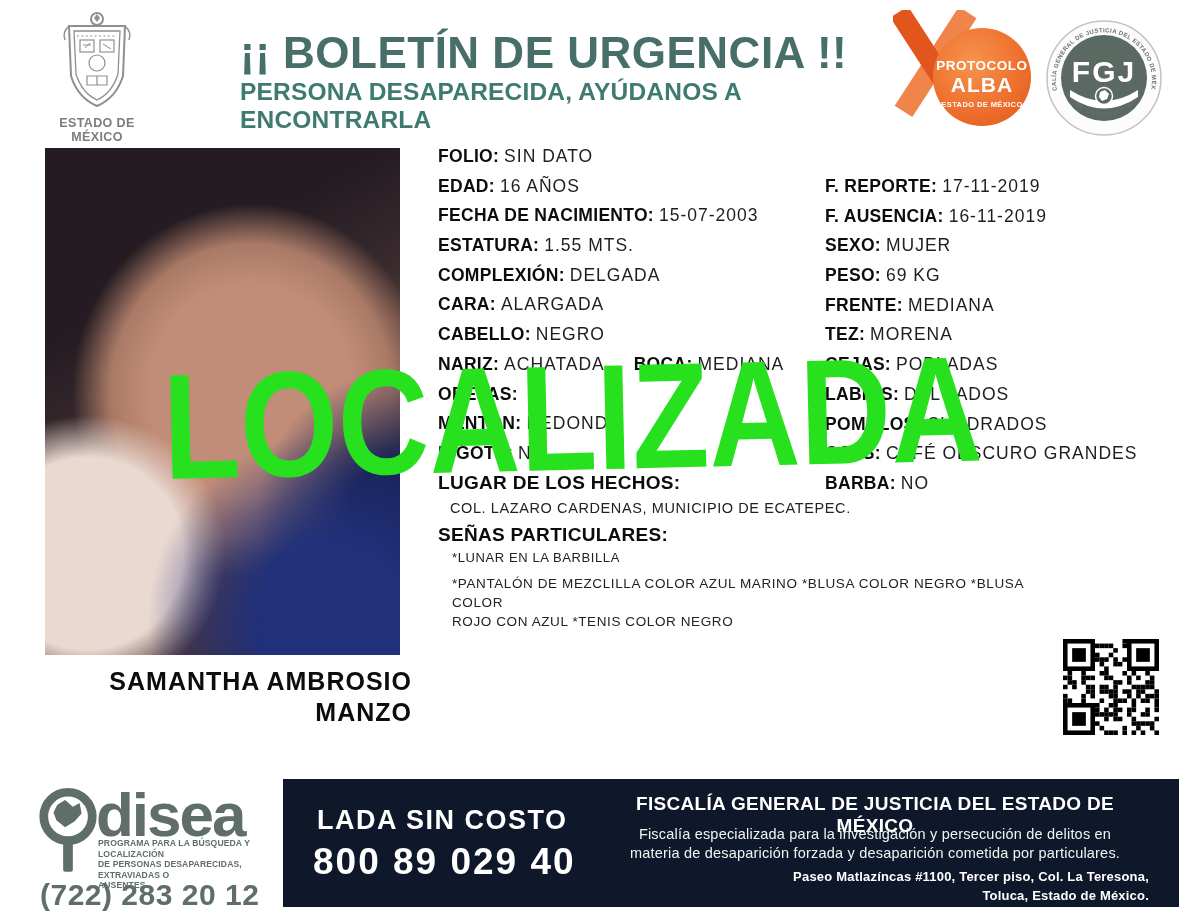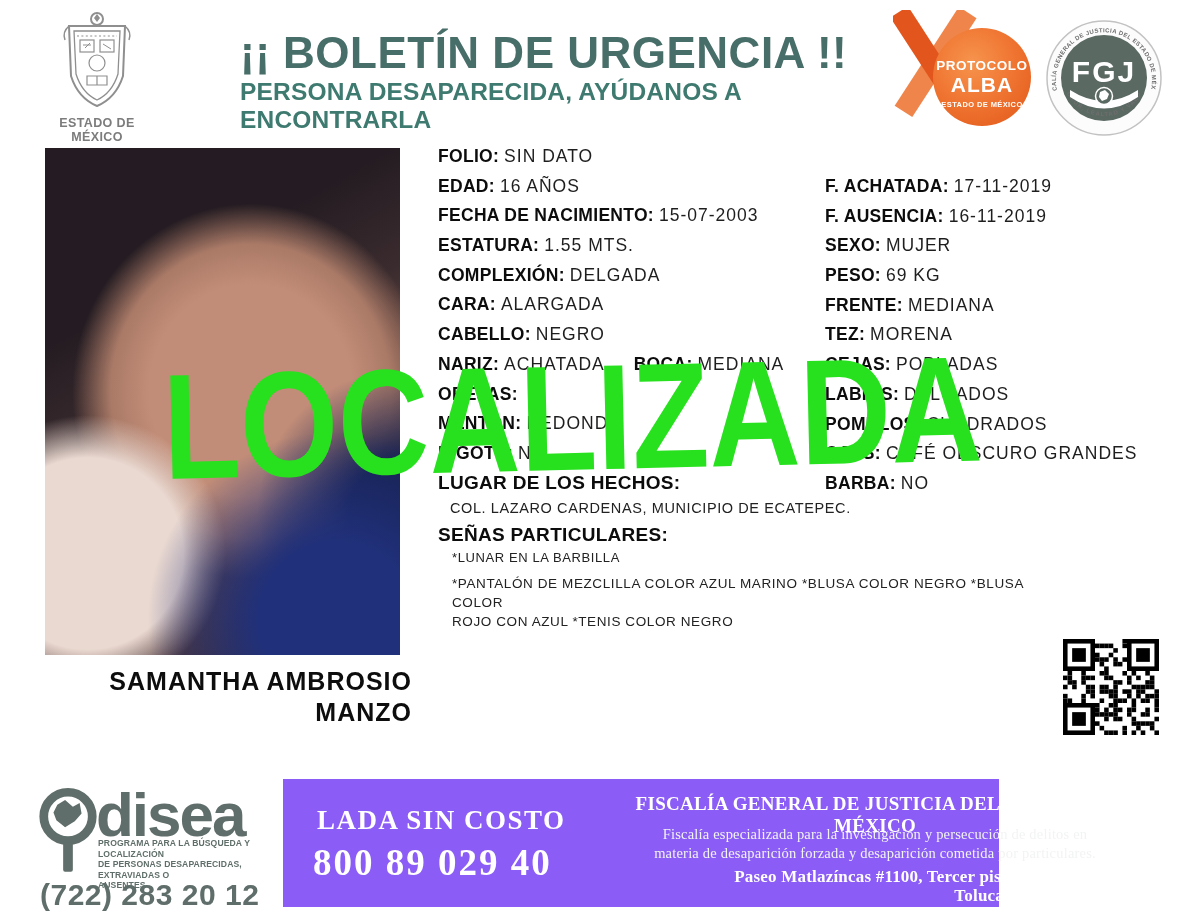--- a/index.html
+++ b/index.html
@@ -52,26 +52,26 @@
     white-space:nowrap;letter-spacing:0;
   }
   
   .qr{position:absolute;left:1062px;top:639px;width:98px;height:96px;background:#fff;}
   
   .odisea{position:absolute;left:36px;top:786px;width:300px;height:126px;color:#5f6e6a;}
   .odisea-top{display:flex;align-items:flex-start;}
   .odisea-brand{font-size:62px;font-weight:bold;letter-spacing:-2px;line-height:58px;margin-left:-4px;color:#5f6e6a;}
   .odisea-program{position:absolute;left:62px;top:52px;width:200px;font-size:8.6px;font-weight:bold;line-height:10.5px;letter-spacing:.1px;}
   .odisea-phone{position:absolute;left:4px;top:92px;font-size:30px;font-weight:bold;letter-spacing:.5px;}
-  .footbox{position:absolute;left:283px;top:779px;width:716px;height:128px;background:#8b5cf6;font-family:Liberation Serif, serif;}
+  .footbox{position:absolute;left:283px;top:779px;width:896px;height:128px;background:#0f172a;}
   .lada-label{position:absolute;left:34px;top:26px;font-size:27px;font-weight:bold;color:#fff;letter-spacing:1.5px;}
   .lada-number{position:absolute;left:30px;top:62px;font-size:37px;font-weight:bold;color:#fff;letter-spacing:2px;}
   .fisc-title{position:absolute;left:318px;top:14px;width:548px;text-align:center;font-size:19px;font-weight:bold;color:#fff;letter-spacing:.3px;}
   .fisc-desc{position:absolute;left:318px;top:46px;width:548px;text-align:center;font-size:14.5px;color:#f2f4f3;line-height:19px;letter-spacing:.2px;}
-  .fisc-addr{position:absolute;left:318px;top:88px;width:548px;text-align:right;font-size:17px;font-weight:bold;color:#fff;line-height:19px;letter-spacing:.2px;}
+  .fisc-addr{position:absolute;left:318px;top:88px;width:548px;text-align:right;font-size:13px;font-weight:bold;color:#fff;line-height:19px;letter-spacing:.2px;}
 </style>
 </head>
 <body>
 
 <div id="poster">
 
   <div class="seal-wrap">
     <svg width="100" height="100" viewBox="0 0 100 100">
       <g fill="none" stroke="#8f8f8f" stroke-width="2">
         <circle cx="50" cy="9" r="6"></circle>
@@ -158,21 +158,21 @@
     <div class="frow">
       <span class="flabel">NARIZ:</span><span class="fvalue">ACHATADA</span>
       <span class="flabel pair2">BOCA:</span><span class="fvalue">MEDIANA</span>
     </div>
     <div class="frow"><span class="flabel">OREJAS:</span><span class="fvalue"></span></div>
     <div class="frow"><span class="flabel">MENTON:</span><span class="fvalue">REDONDO</span></div>
     <div class="frow"><span class="flabel">BIGOTE:</span><span class="fvalue">NO</span></div>
   </div>
 
   <div class="col col-right">
-    <div class="frow"><span class="flabel">F. ACHATADA:</span><span class="fvalue">17-11-2019</span></div>
+    <div class="frow"><span class="flabel">F. REPORTE:</span><span class="fvalue">17-11-2019</span></div>
     <div class="frow"><span class="flabel">F. AUSENCIA:</span><span class="fvalue">16-11-2019</span></div>
     <div class="frow"><span class="flabel">SEXO:</span><span class="fvalue">MUJER</span></div>
     <div class="frow"><span class="flabel">PESO:</span><span class="fvalue">69 KG</span></div>
     <div class="frow"><span class="flabel">FRENTE:</span><span class="fvalue">MEDIANA</span></div>
     <div class="frow"><span class="flabel">TEZ:</span><span class="fvalue">MORENA</span></div>
     <div class="frow"><span class="flabel">CEJAS:</span><span class="fvalue">POBLADAS</span></div>
     <div class="frow"><span class="flabel">LABIOS:</span><span class="fvalue">DELGADOS</span></div>
     <div class="frow"><span class="flabel">POMULOS:</span><span class="fvalue">CUADRADOS</span></div>
     <div class="frow"><span class="flabel">OJOS:</span><span class="fvalue">CAFÉ OBSCURO GRANDES</span></div>
     <div class="frow"><span class="flabel">BARBA:</span><span class="fvalue">NO</span></div>

